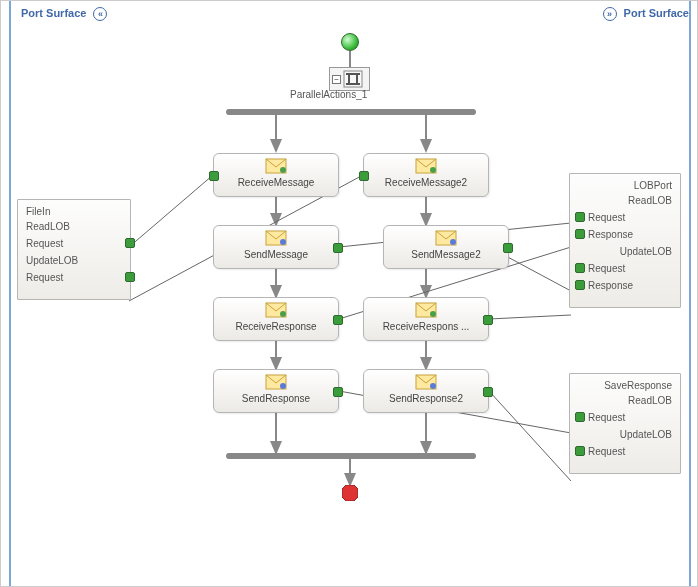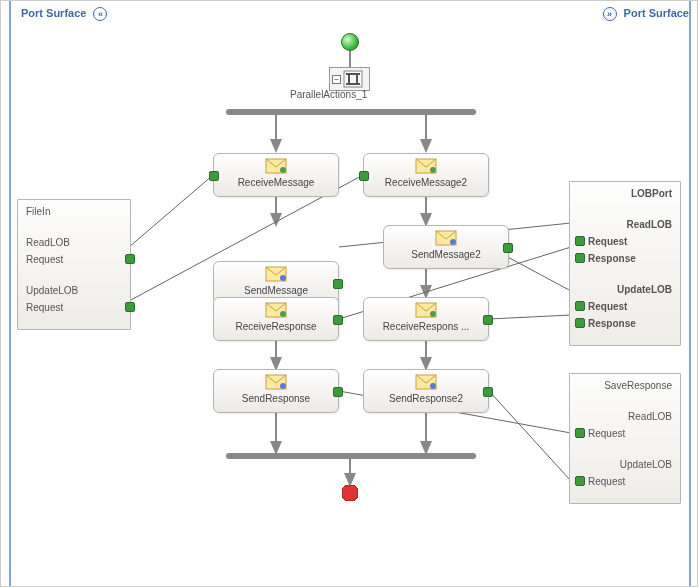--- a/index.html
+++ b/index.html
@@ -17,21 +17,21 @@
   .par-label { position: absolute; font-size: 10px; color: #555; width: 120px; }
   .par-bar { position: absolute; height: 6px; background: #888; border-radius: 3px; }
   
   .shape { position: absolute; width: 126px; height: 44px; border: 1px solid #b5b5b5; border-radius: 6px; background: linear-gradient(#fff,#eceae5); text-align: center; box-shadow: 1px 1px 2px rgba(0,0,0,.08); }
   .shape .icon { margin-top: 4px; }
   .shape .lbl { font-size: 10px; color: #444; margin-top: 1px; white-space: nowrap; overflow: hidden; text-overflow: ellipsis; padding: 0 4px;}
   .connector { position: absolute; width: 10px; height: 10px; background: #3c9c3c; border: 1px solid #2d6a2d; border-radius: 2px; }
   
   .portbox { position: absolute; border: 1px solid #b5b5b5; border-radius: 1px; background: linear-gradient(#fdfdfd,#eeece7); padding: 6px 8px 10px 8px; }
   .portbox .title { font-size: 10px; text-align: right; color: #555; margin-bottom: 4px;}
-  .portbox .op { font-size: 10px; color: #555; text-align: right; margin-top:20px;}
+  .portbox .op { font-size: 10px; color: #555; text-align: right; margin-top:4px;}
   .portbox .msg { font-size: 10px; color: #555; margin: 6px 0 6px 10px; position: relative; }
   .portbox-left .title, .portbox-left .op { text-align: left; }
   .portbox-left .msg { margin-left: 0; }
   .line { stroke: #666; stroke-width: 1; fill: none; }
   .arrowline { stroke: #888; stroke-width: 2; fill: none; }
   svg.overlay { position: absolute; left:0; top:0; pointer-events:none; }
 </style>
 </head>
 <body>
 
@@ -113,21 +113,21 @@
     <div class="icon">
       <svg width="22" height="16">
           <rect x="1" y="1" width="20" height="14" fill="#ffe9a0" stroke="#c6a23a"></rect>
           <path d="M1 1 L11 9 L21 1" stroke="#c6a23a" fill="none"></path>
           <circle cx="18" cy="12" r="3" fill="#4aa04a"></circle>
         </svg>
     </div>
     <div class="lbl">ReceiveMessage</div>
   </div>
 
-  <div class="shape" style="left:212px; top:224px;margin-top:36px;">
+  <div class="shape" style="left:212px; top:224px;">
     <div class="connector" style="right:-5px; top:17px;"></div>
     <div class="icon">
       <svg width="22" height="16">
           <rect x="1" y="1" width="20" height="14" fill="#ffe9a0" stroke="#c6a23a"></rect>
           <path d="M1 1 L11 9 L21 1" stroke="#c6a23a" fill="none"></path>
           <circle cx="18" cy="12" r="3" fill="#5b7bd6"></circle>
         </svg>
     </div>
     <div class="lbl">SendMessage</div>
   </div>
@@ -215,21 +215,21 @@
       <span>Request</span>
       <div class="connector" style="right:-13px; top:0;"></div>
     </div>
     <div class="op">UpdateLOB</div>
     <div class="msg">
       <span>Request</span>
       <div class="connector" style="right:-13px; top:0;"></div>
     </div>
   </div>
 
-  <div class="portbox" style="left:568px; top:180px; width:112px;font-weight:bold;">
+  <div class="portbox" style="left:568px; top:172px; width:112px;">
     <div class="title">LOBPort</div>
     <div class="op">ReadLOB</div>
     <div class="msg">
       <div class="connector" style="left:-13px; top:0;"></div>
       <span>Request</span>
     </div>
     <div class="msg">
       <div class="connector" style="left:-13px; top:0;"></div>
       <span>Response</span>
     </div>

